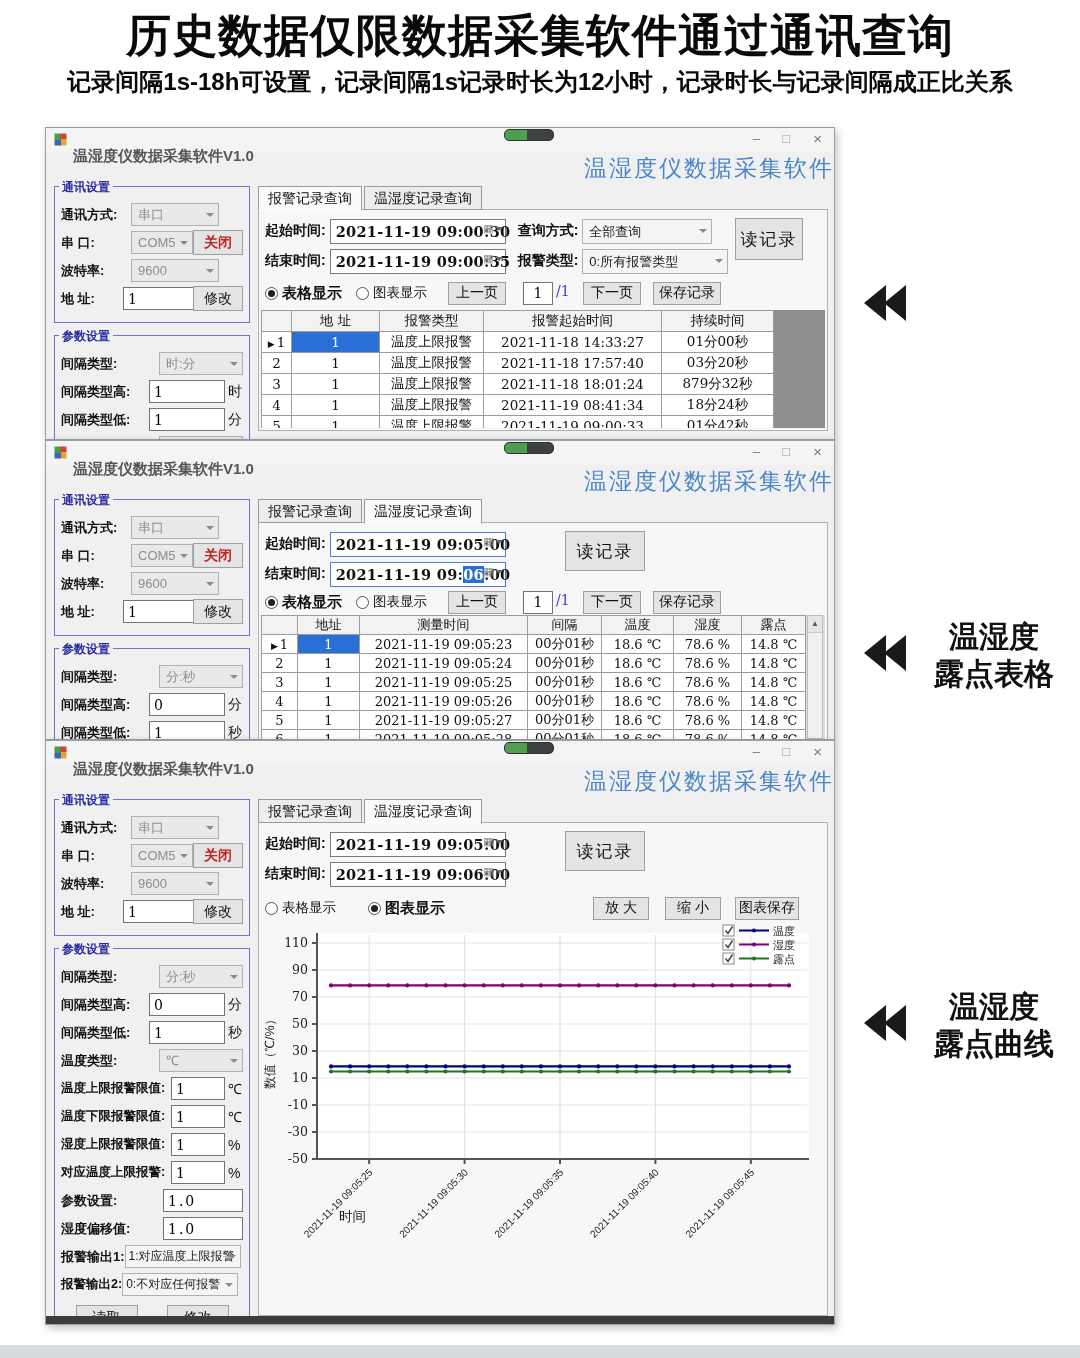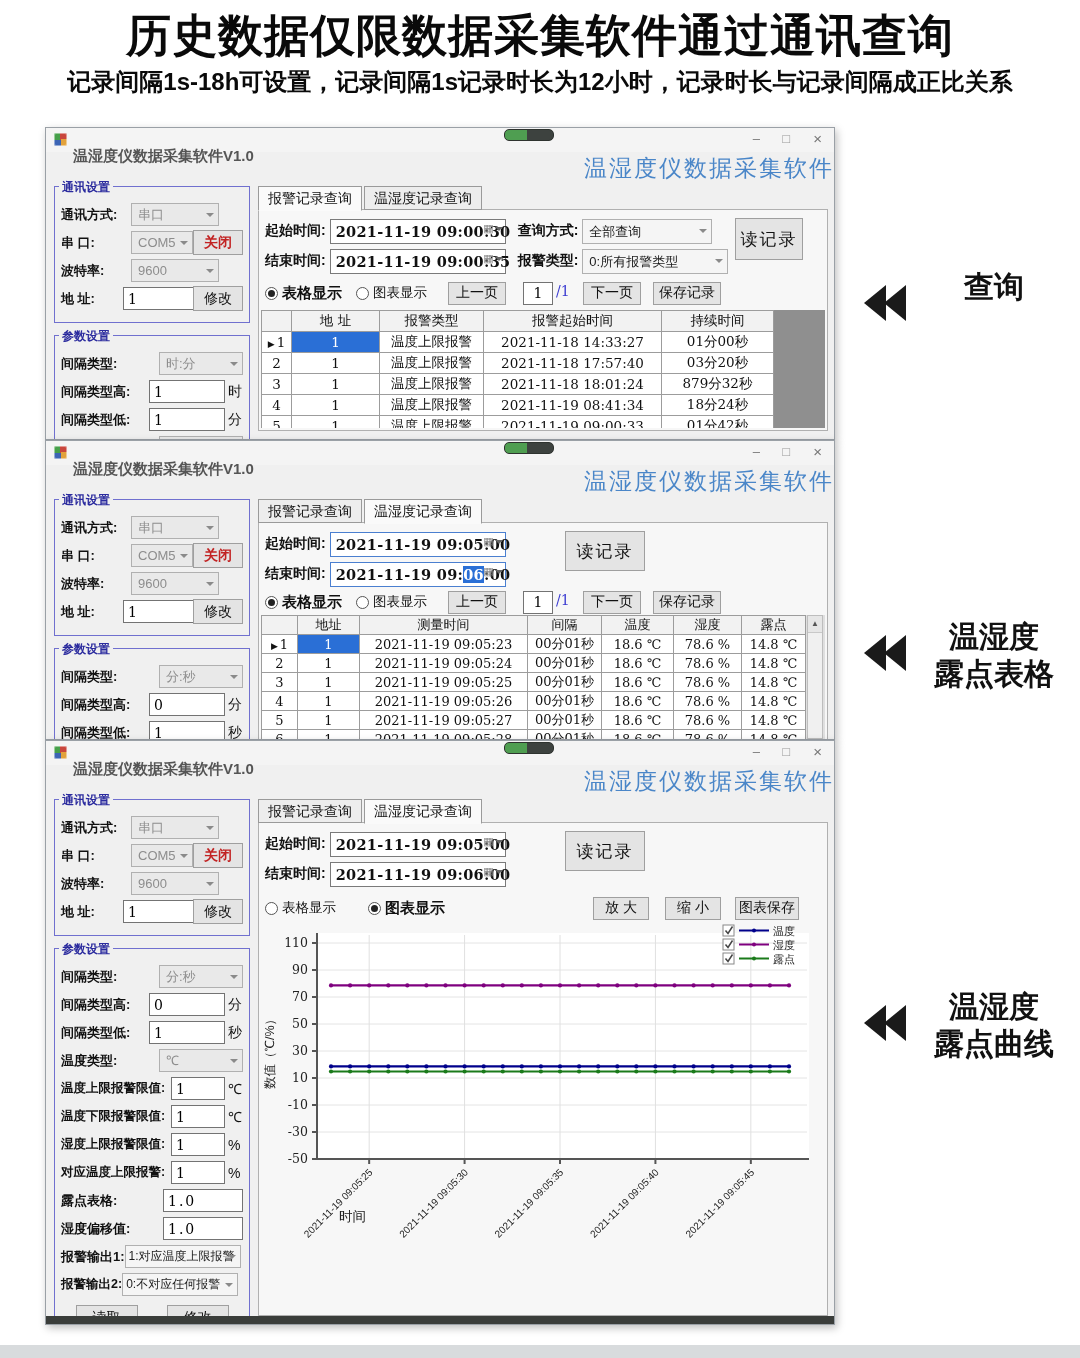--- a/index.html
+++ b/index.html
@@ -536,21 +536,21 @@
           <span class="limit-label">湿度上限报警限值:</span>
         <span class="inp" style="width:54px">1</span>
         <span class="unit">%</span>
         </div>
       <div class="frow">
           <span class="limit-label">对应温度上限报警:</span>
         <span class="inp" style="width:54px">1</span>
         <span class="unit">%</span>
         </div>
       <div class="frow">
-          <span class="limit-label" style="font-size:13px">露点表格:</span>
+          <span class="limit-label" style="font-size:13px">参数设置:</span>
         <span class="inp" style="width:80px;letter-spacing:2px">1.0</span>
         </div>
       <div class="frow">
           <span class="limit-label" style="font-size:13px">湿度偏移值:</span>
         <span class="inp" style="width:80px;letter-spacing:2px">1.0</span>
         </div>
 
       <div class="frow">
           <span class="flabel" style="font-size:13px">报警输出1:</span>
         <span class="sel en" style="width:116px;font-size:12px;padding-left:3px"><span>1:对应温度上限报警</span><span class="chev"></span></span>
@@ -756,21 +756,20 @@
   </div>
   <div class="win-bottom"></div>
 </div>
 
 <div class="ann" id="ann1">
   <svg class="ann-arrow" width="46" height="38">
     <path d="M46,1 L24,19 L46,37 Z" fill="#1a1a1a"></path>
       <path d="M26,1 L4,19 L26,37 Z" fill="#1a1a1a"></path>
   </svg>
   <div class="ann-text">
-    <div>查询</div>
     </div>
 </div>
 <div class="ann" id="ann2">
   <svg class="ann-arrow" width="46" height="38">
     <path d="M46,1 L24,19 L46,37 Z" fill="#1a1a1a"></path>
       <path d="M26,1 L4,19 L26,37 Z" fill="#1a1a1a"></path>
   </svg>
   <div class="ann-text">
       <div>温湿度</div>
     <div>露点表格</div>

